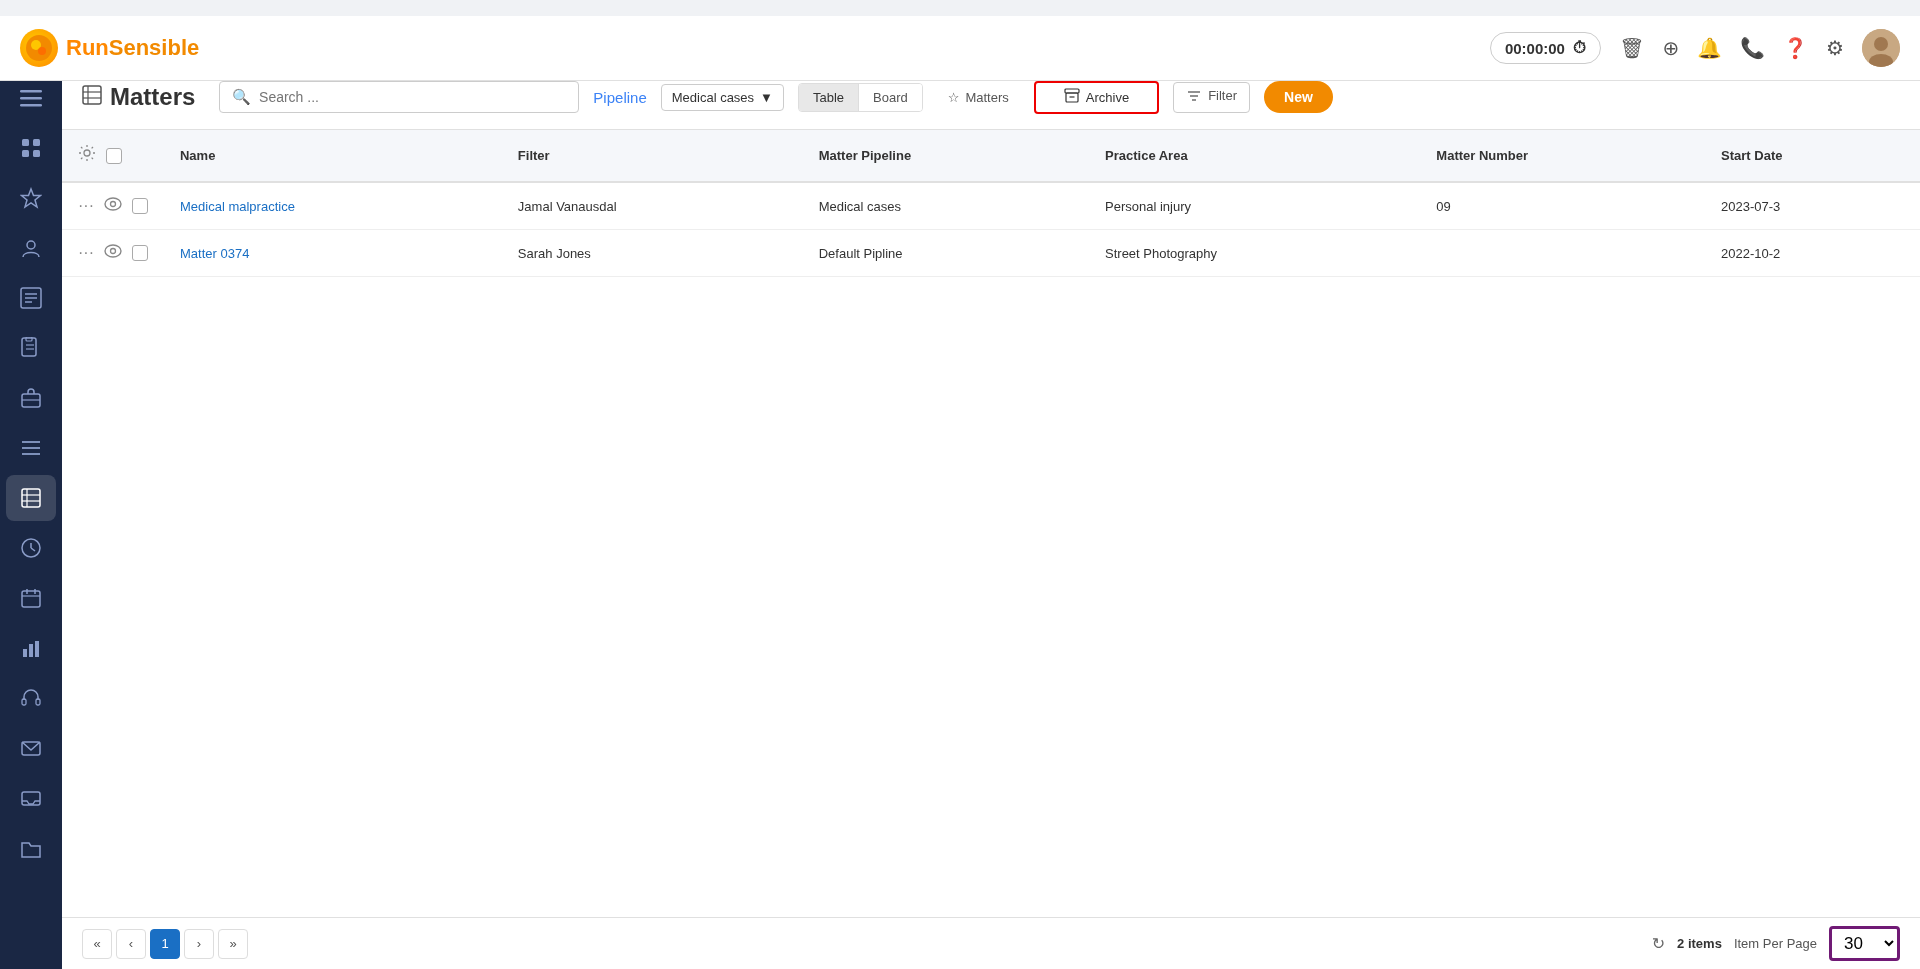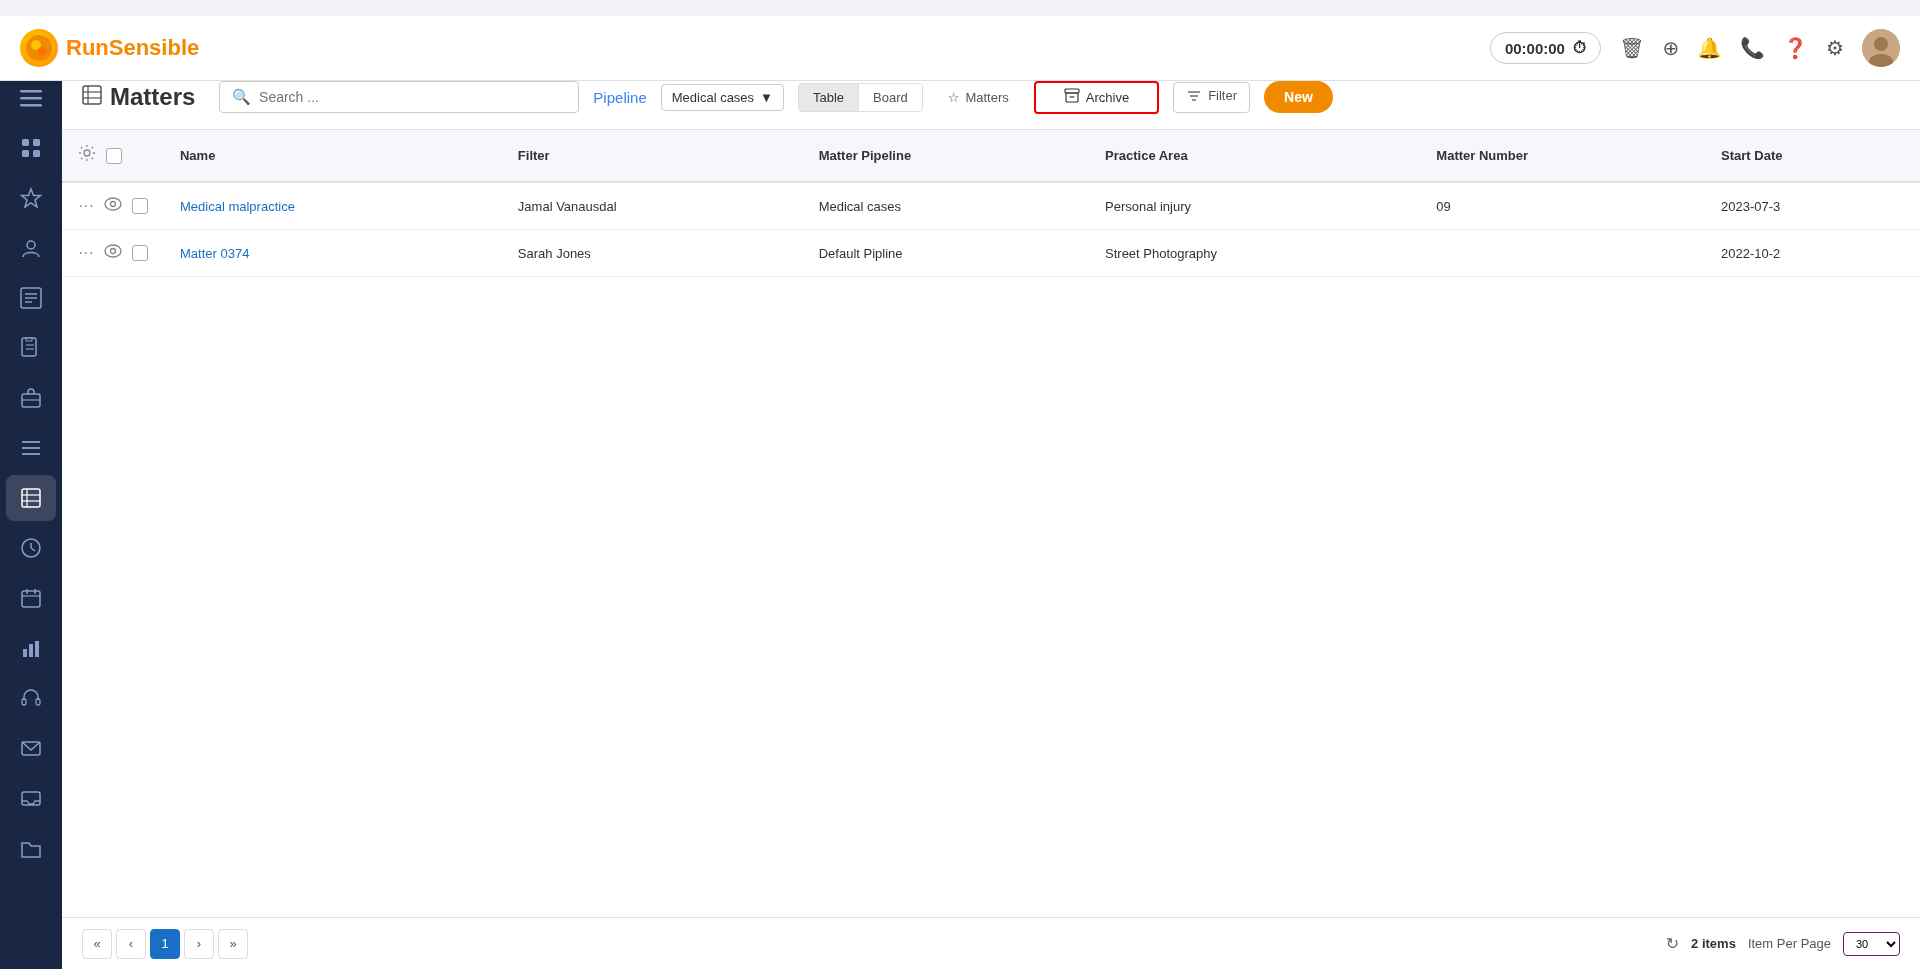--- a/index.html
+++ b/index.html
@@ -290,24 +290,24 @@
       color: #fff;
       border-color: #1a6fc4;
     }
     .footer-spacer { flex: 1; }
     .footer-right {
       display: flex; align-items: center; gap: 12px; font-size: 13px; color: #555;
     }
     .refresh-icon { cursor: pointer; font-size: 16px; color: #666; }
     .items-count { color: #333; font-weight: 700; }
     .per-page-select {
-      border: 1px solid #701a75;
+      border: 3px solid #701a75;
       border-radius: 4px;
       padding: 4px 8px;
-      font-size: 11px;
+      font-size: 17px;
       background: #fff;
       cursor: pointer;
     }
   </style>
 </head>
 <body>
 
 <div class="top-nav">
   <div class="logo-area">
     <div class="logo-circle">

